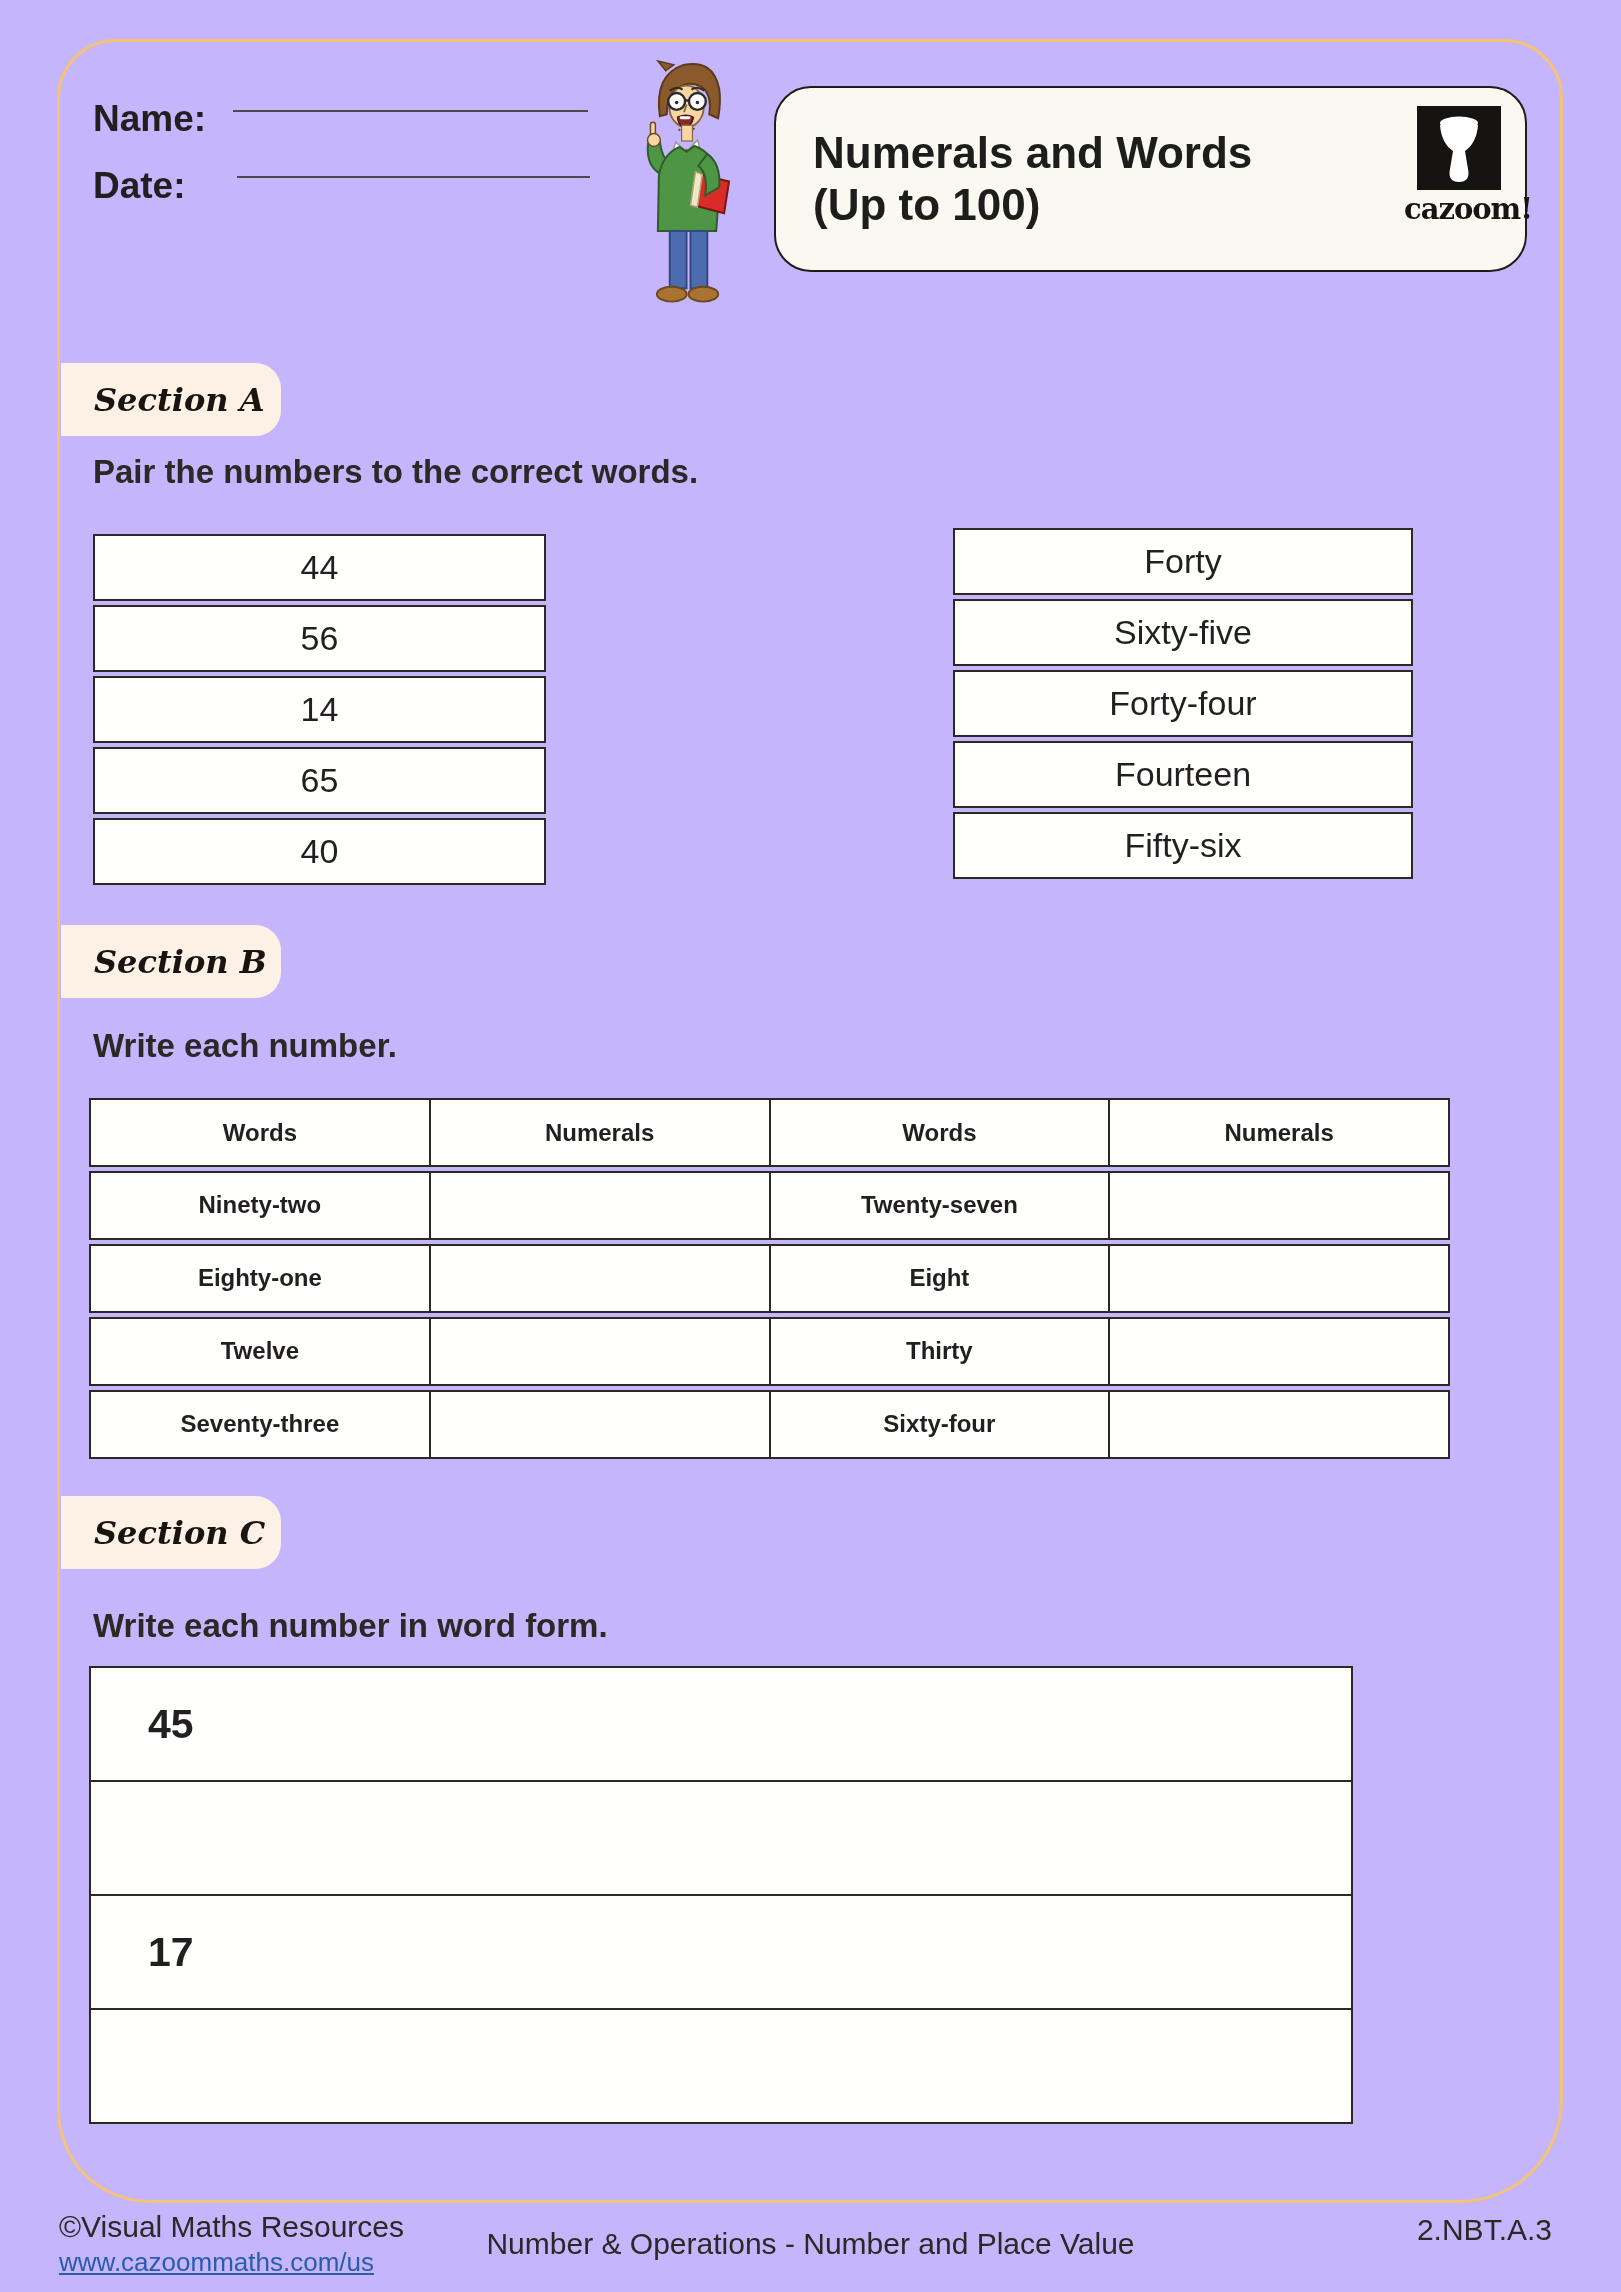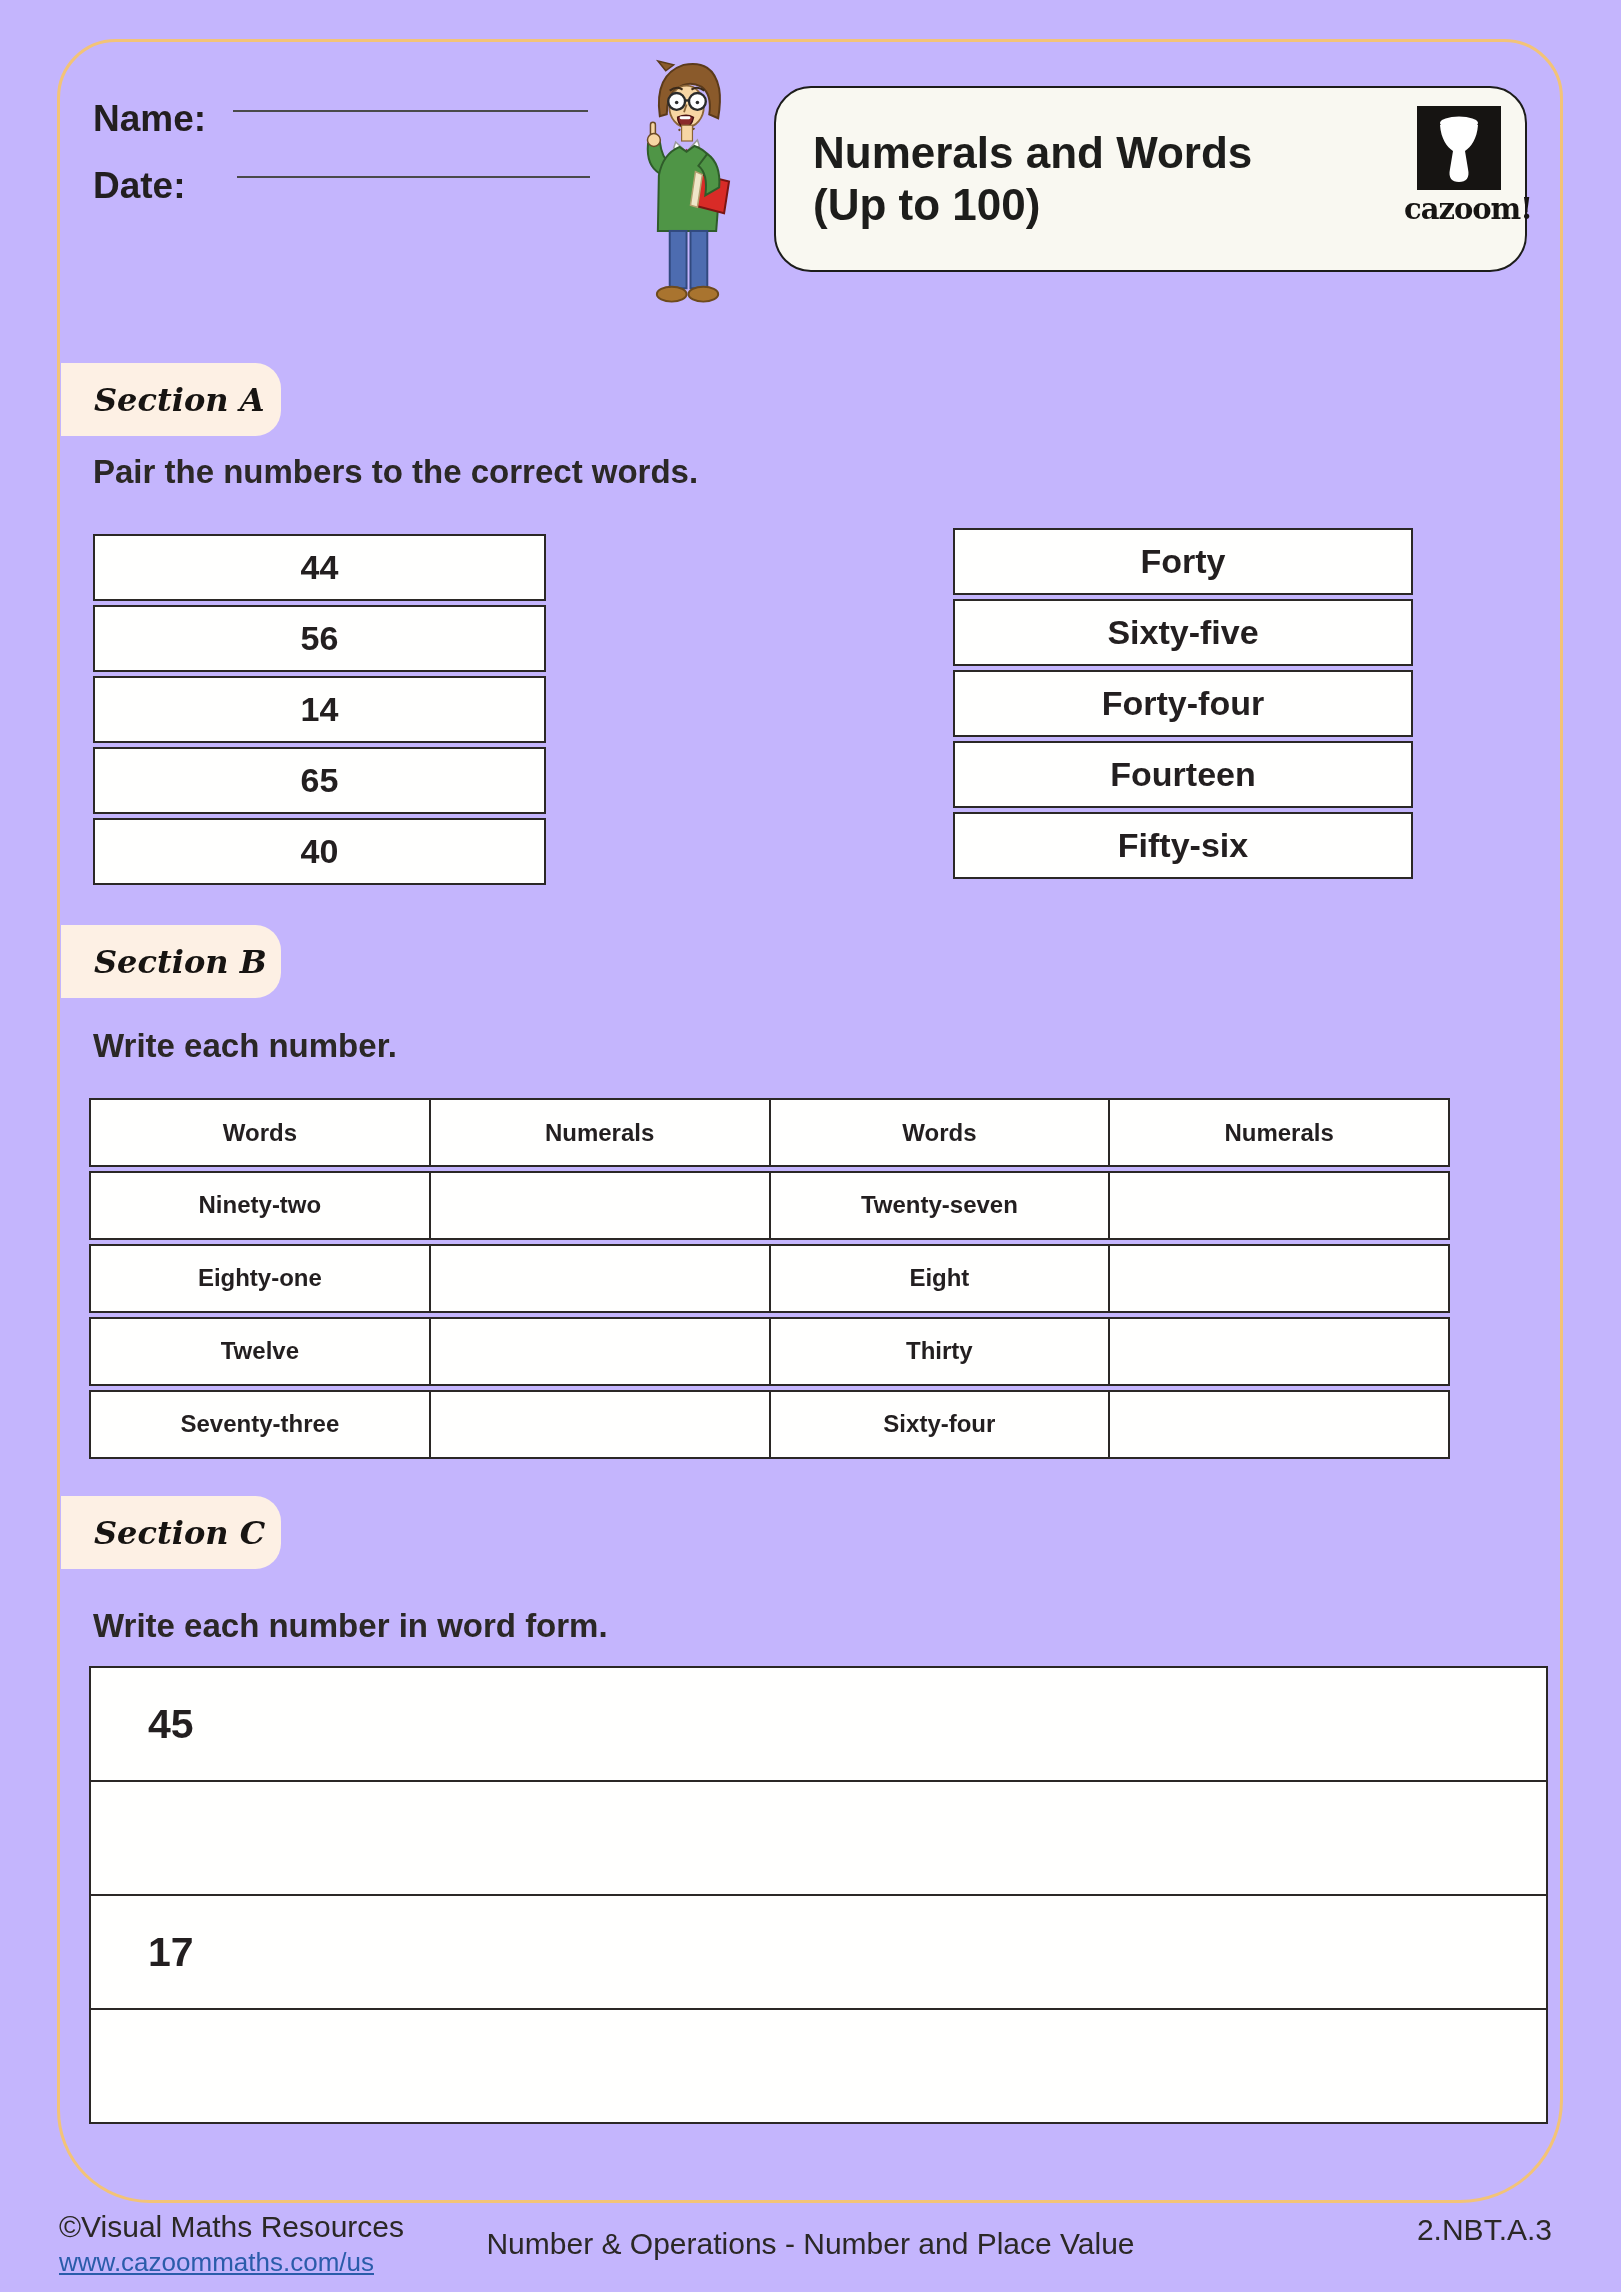--- a/index.html
+++ b/index.html
@@ -33,30 +33,30 @@
   .pill span{
     margin-left:33px;font-family:"DejaVu Serif",serif;font-style:italic;font-weight:bold;
     font-size:32px;color:#171412;
   }
   .instr{position:absolute;left:93px;font-weight:bold;font-size:33px;color:#2b2826;}
   
   .tableA{position:absolute;display:flex;flex-direction:column;gap:3.9px;}
   .tableA .rowA{
     height:63px;border:2.9px solid #2b2826;background:#fffffe;
     display:flex;align-items:center;justify-content:center;
-    font-weight:bold;font-size:34px;color:#231f20;
+    font-weight:normal;font-size:34px;color:#231f20;
   }
   
   #tableB{position:absolute;left:89px;top:1098px;width:1361px;display:flex;flex-direction:column;gap:3.9px;}
   .rowB{height:65px;border:2.9px solid #2b2826;background:#fffffe;display:flex;}
   .cellB{flex:1;display:flex;align-items:center;justify-content:center;
          font-weight:bold;font-size:24px;color:#231f20;}
   .cellB + .cellB{border-left:2.9px solid #2b2826;}
   
-  #tableC{position:absolute;left:89px;top:1666px;width:1459px;border:2.9px solid #2b2826;box-sizing:border-box;background:#fffffe;}
+  #tableC{position:absolute;left:89px;top:1666px;width:1264px;border:2.9px solid #2b2826;box-sizing:border-box;background:#fffffe;}
   .rowC{height:112px;display:flex;align-items:center;padding-left:57px;
         font-weight:bold;font-size:41px;color:#231f20;}
   .rowC + .rowC{border-top:2.9px solid #2b2826;}
   
   #footer-copy{position:absolute;left:59px;top:2210px;font-size:30px;color:#2b2826;}
   #footer-url{position:absolute;left:59px;top:2247px;font-size:26px;color:#2a5caa;text-decoration:underline;cursor:pointer;}
   #footer-center{position:absolute;left:0;top:2227px;width:1621px;text-align:center;font-size:30px;color:#2b2826;}
   #footer-std{position:absolute;right:89px;top:2213px;font-size:30px;color:#2b2826;}
 </style>
 </head>

